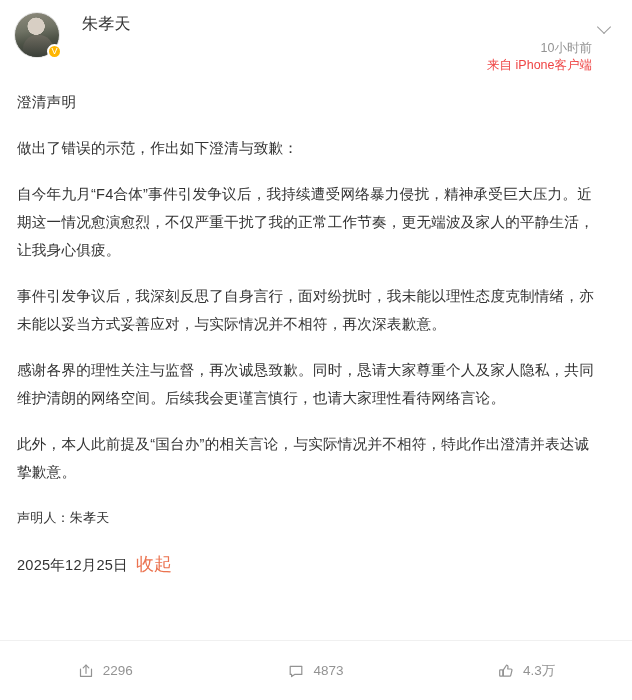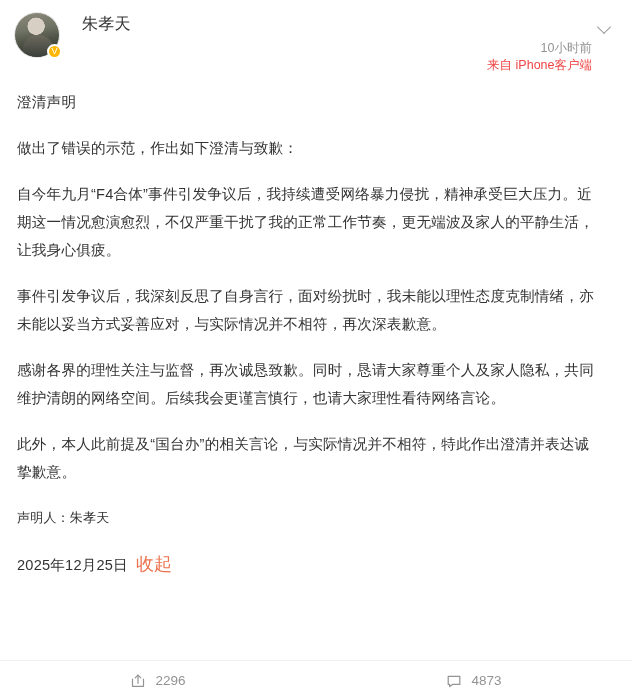--- a/index.html
+++ b/index.html
@@ -131,21 +131,21 @@
     color: #eb7350;
     cursor: pointer;
     margin-left: 8px;
     font-size: 18px;
   }
   .toolbar {
     position: absolute;
     left: 0;
     right: 0;
     bottom: 0;
-    height: 40px;
+    height: 60px;
     border-top: 1px solid #f0f0f0;
     display: flex;
     align-items: center;
     background: #fff;
   }
   .tool {
     flex: 1 1 33.33%;
     display: flex;
     align-items: center;
     justify-content: center;
@@ -206,15 +206,24 @@
       <span class="tool-label">2296</span>
     </div>
     <div class="tool">
       <span>
         <svg width="16" height="16" viewBox="0 0 16 16" fill="none">
           <path d="M2.2 3.3h11.6v8.1H6.6L3.6 13.6v-2.2H2.2z" stroke="#939393" stroke-width="1.2" stroke-linejoin="round"></path>
         </svg>
       </span>
       <span class="tool-label">4873</span>
     </div>
+    <div class="tool">
+      <span>
+        <svg width="16" height="16" viewBox="0 0 16 16" fill="none">
+          <path d="M5.4 6.9 8.6 2c1 .2 1.5 1 1.4 2l-.3 2h3.1c.8 0 1.3.7 1.1 1.5l-1.1 4.6c-.1.6-.7 1-1.3 1H5.4z" stroke="#939393" stroke-width="1.2" stroke-linejoin="round"></path>
+          <rect x="1.7" y="6.9" width="3.1" height="6.2" rx="0.6" stroke="#939393" stroke-width="1.2"></rect>
+        </svg>
+      </span>
+      <span class="tool-label">4.3万</span>
+    </div>
   </div>
 
 </div>
 
 </body></html>

